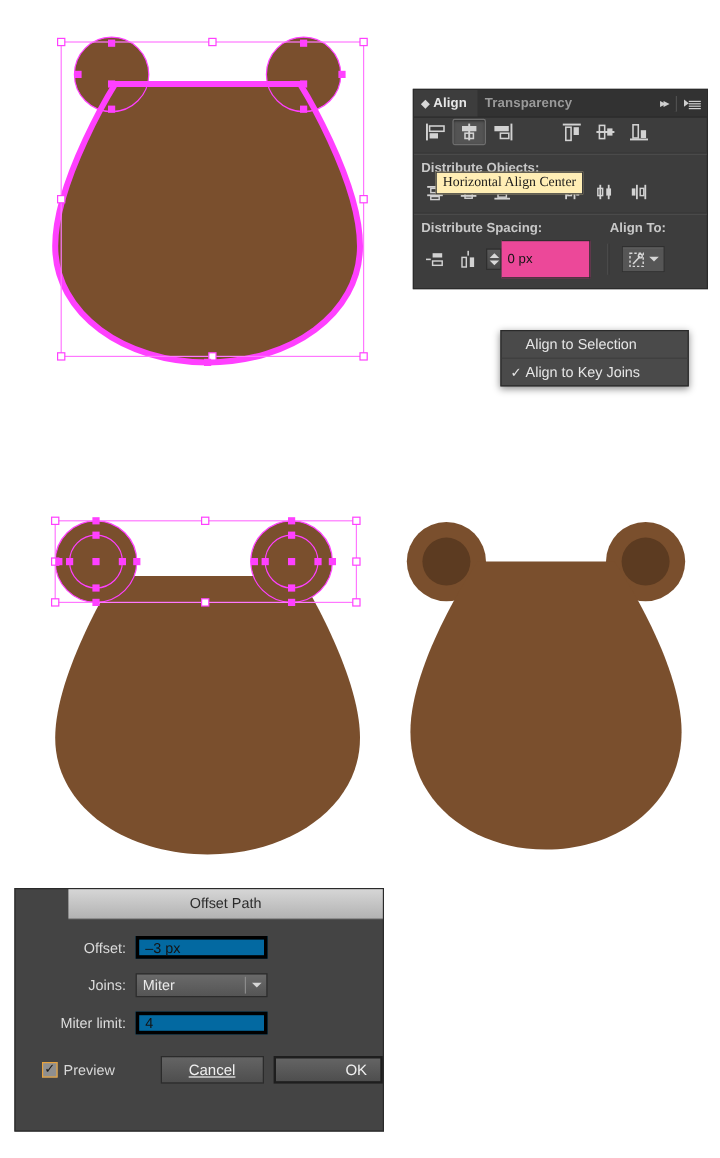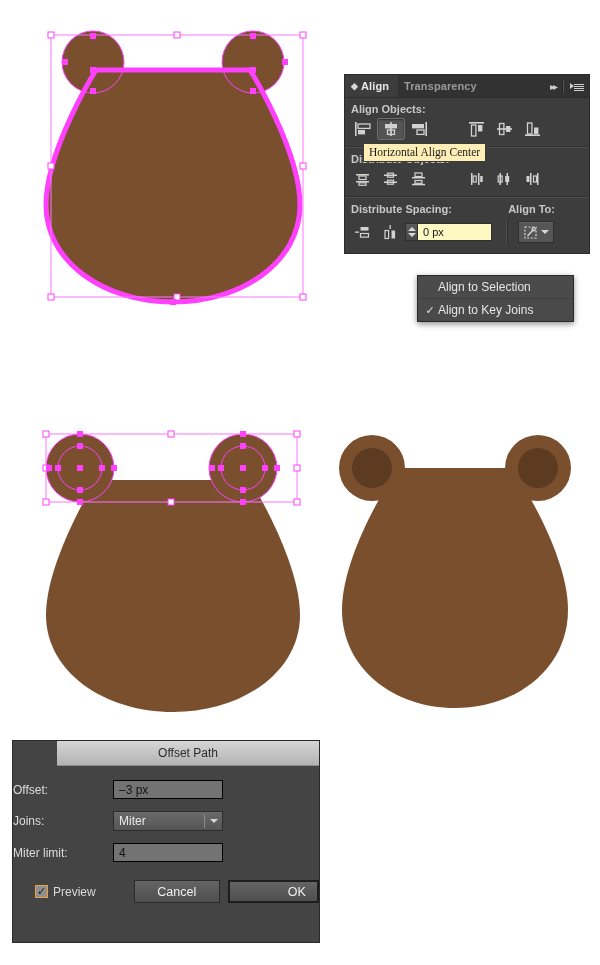--- a/index.html
+++ b/index.html
@@ -185,22 +185,22 @@
     border-right: 4px solid transparent;
     border-bottom: 4px solid #d8d8d8;
   }
   .tri-dn {
     border-left: 4px solid transparent;
     border-right: 4px solid transparent;
     border-top: 4px solid #d8d8d8;
   }
   .num-input {
     width: 74px;
-    height: 18px;
-    background: #fef9c3;
+    height: 32px;
+    background: #ec4899;
     border: 1px solid #2f2f2f;
     border-left: none;
     box-sizing: border-box;
     color: #151515;
     font-size: 11px;
     display: flex;
     align-items: center;
     padding-left: 5px;
     cursor: text;
   }
@@ -297,29 +297,30 @@
     margin-left: 44px;
   }
   .dlg-body { padding: 14px 0 0 0; position: relative; }
   .frow {
     display: flex;
     align-items: center;
     margin-bottom: 12px;
   }
   .flabel {
     width: 92px;
+    text-align: right;
     padding-right: 8px;
     font-size: 12px;
     color: #dcdcdc;
   }
   .ftext {
     width: 110px;
     height: 19px;
-    background: #737373;
-    border: 1px solid #000000;
+    background: #0369a1;
+    border: 3px solid #000000;
     box-sizing: border-box;
     color: #141414;
     font-size: 12px;
     display: flex;
     align-items: center;
     padding-left: 5px;
     cursor: text;
   }
   .fselect {
     width: 110px;
@@ -377,21 +378,21 @@
     background: linear-gradient(#646464, #4e4e4e);
     border: 1px solid #2b2b2b;
     box-sizing: border-box;
     color: #f0f0f0;
     font-size: 12.5px;
     display: flex;
     align-items: center;
     justify-content: center;
     cursor: pointer;
   }
-  .btn.cancel { margin-left: 38px; }
+  .btn.cancel { margin-left: 38px; text-decoration: underline; }
   .btn.ok {
     margin-left: 8px;
     border: 2px solid #1e1e1e;
     padding-left: 47px;
   }
 </style>
 </head>
 <body>
 
 <div class="canvas">
@@ -515,21 +516,20 @@
         <span class="vdiv"></span>
         <span class="menu-icon">
             <i></i>
             <i></i>
             <i></i>
             <i></i>
           </span>
       </div>
     </div>
 
-    <div class="sect-label">Align Objects:</div>
 
     <div class="icon-row">
       <div class="ibtn">
         <svg width="18" height="16" viewBox="0 0 18 16">
           <rect x="1" y="1" width="1.6" height="14" fill="#d2d2d2"></rect>
           <rect x="4" y="3" width="12" height="4.4" fill="none" stroke="#d2d2d2" stroke-width="1.3"></rect>
           <rect x="4" y="9" width="7" height="4.4" fill="#d2d2d2"></rect>
         </svg>
       </div>
       <div class="ibtn pressed">

